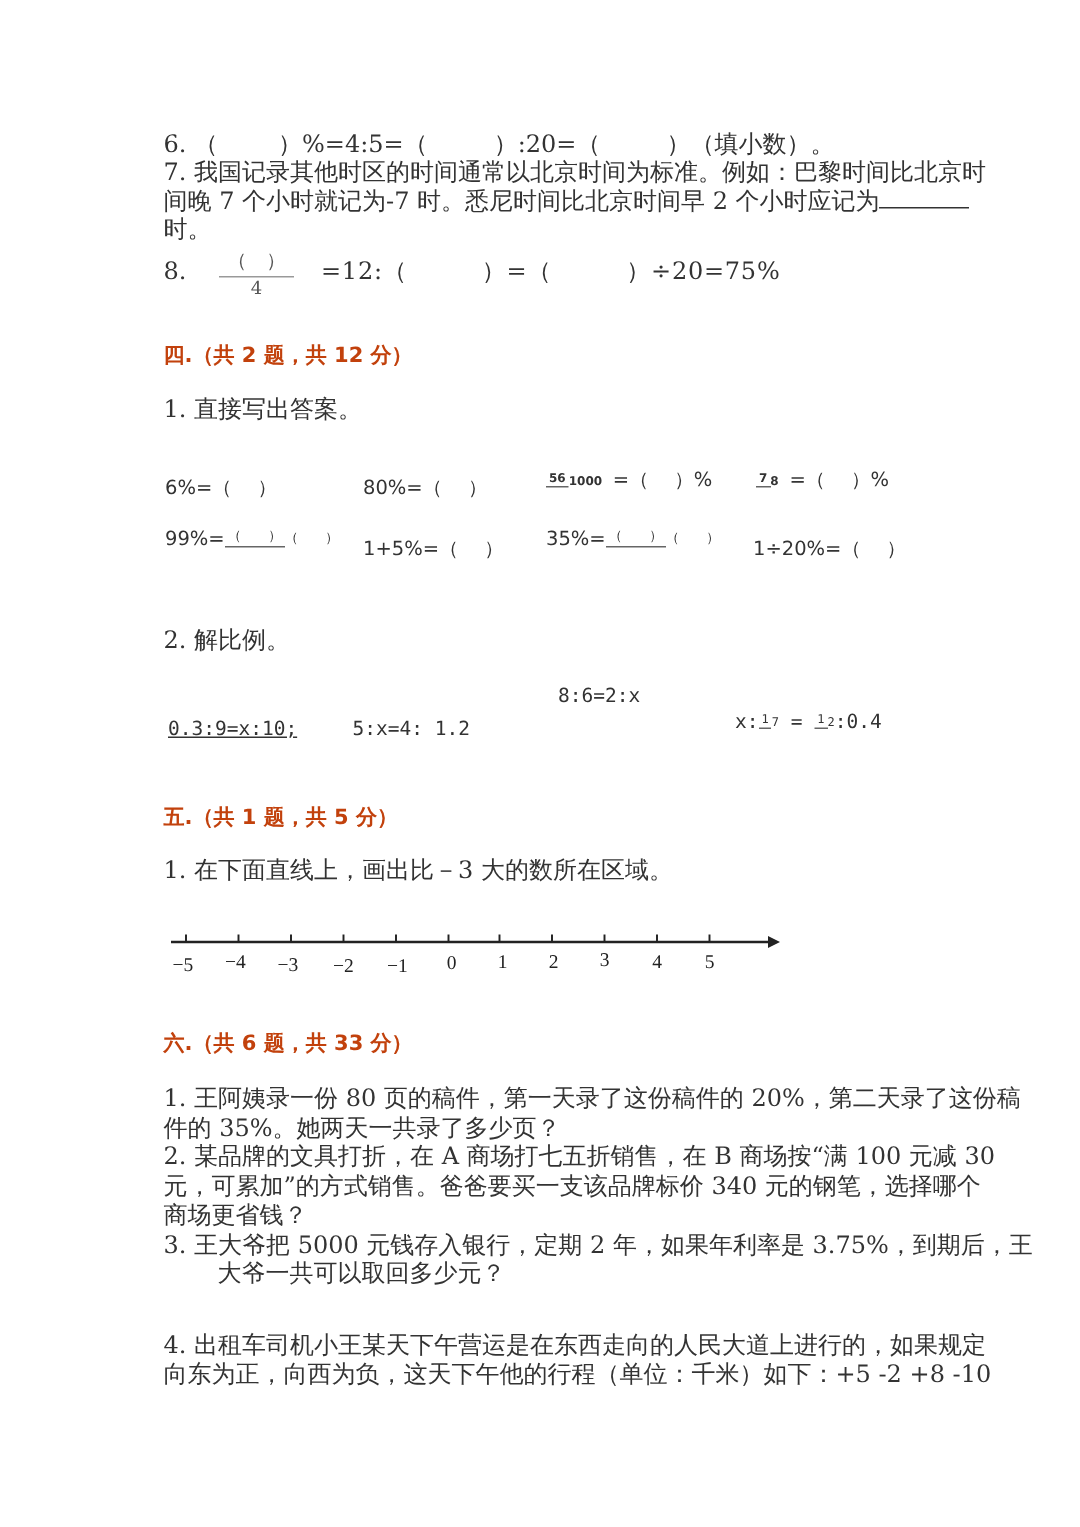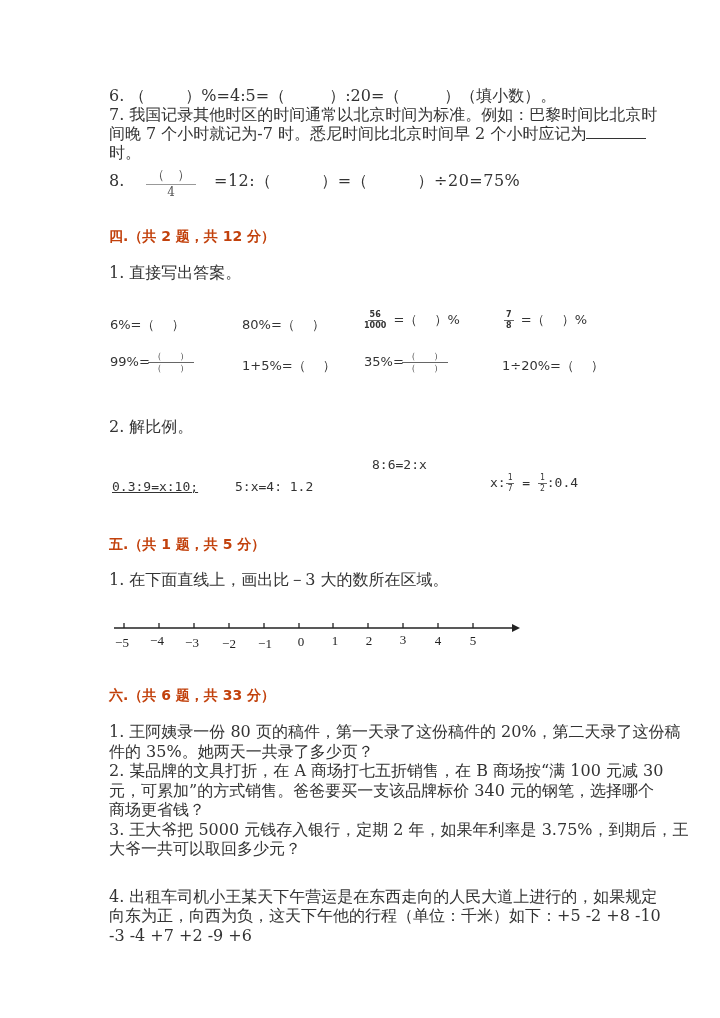--- a/index.html
+++ b/index.html
@@ -3,21 +3,21 @@
 <meta charset="utf-8">
 <style>
   html, body { margin: 0; padding: 0; background: #ffffff; }
   body { width: 720px; height: 1018px; position: relative; overflow: hidden;
          font-family: "DejaVu Serif", "Liberation Serif", serif; color: #333; }
   .abs { position: absolute; white-space: nowrap; }
   .line { font-size: 16px; line-height: 18px; color: #333; }
   .heading { font-size: 14px; font-weight: bold; color: #c2410c; font-family: "DejaVu Sans", "Liberation Sans", sans-serif; }
   .calc { font-size: 13px; color: #333; font-family: "DejaVu Sans", "Liberation Sans", sans-serif; }
   .mono { font-size: 13px; color: #333; font-family: "DejaVu Sans Mono", "Liberation Mono", monospace; }
-  .frac { display: inline-flex; flex-direction: column; align-items: center; vertical-align: middle; line-height: 1; }
+  .frac { display: inline-flex; flex-direction: row; align-items: center; vertical-align: middle; line-height: 1; }
   .frac .num { border-bottom: 1px solid #666; padding: 0 2px 1px; }
   .frac .den { padding-top: 1px; }
   .small-frac { font-size: 8px; font-weight: bold; font-family: "DejaVu Sans", sans-serif; }
   .paren-frac { font-size: 9px; }
   .tiny-frac { font-size: 8px; }
   .blank { display: inline-block; border-bottom: 1px solid #333; width: 52px; height: 12px; }
   .numline-label { position: absolute; font-size: 13px; font-family: "Liberation Serif", "DejaVu Serif", serif; color: #222; transform: translateX(-50%); }
 </style>
 </head>
 <body>
@@ -129,17 +129,16 @@
 </div>
 
 <div class="abs heading" style="left:109px;top:687px;">六.（共 6 题，共 33 分）</div>
 <div class="abs" style="left:109px;top:722px;">
   <div class="line" style="line-height:19.5px;">1. 王阿姨录一份 80 页的稿件，第一天录了这份稿件的 20%，第二天录了这份稿</div>
   <div class="line" style="line-height:19.5px;">件的 35%。她两天一共录了多少页？</div>
   <div class="line" style="line-height:19.5px;">2. 某品牌的文具打折，在 A 商场打七五折销售，在 B 商场按“满 100 元减 30</div>
   <div class="line" style="line-height:19.5px;">元，可累加”的方式销售。爸爸要买一支该品牌标价 340 元的钢笔，选择哪个</div>
   <div class="line" style="line-height:19.5px;">商场更省钱？</div>
   <div class="line" style="line-height:19.5px;">3. 王大爷把 5000 元钱存入银行，定期 2 年，如果年利率是 3.75%，到期后，王</div>
-  <div class="line" style="line-height:19.5px;">大爷一共可以取回多少元？</div>
+  <div class="line" style="line-height:19.5px;margin-left:36px;">大爷一共可以取回多少元？</div>
   <div class="line" style="line-height:19.5px;margin-top:28px;">4. 出租车司机小王某天下午营运是在东西走向的人民大道上进行的，如果规定</div>
   <div class="line" style="line-height:19.5px;">向东为正，向西为负，这天下午他的行程（单位：千米）如下：+5 -2 +8 -10</div>
-  <div class="line" style="line-height:19.5px;">-3 -4 +7 +2 -9 +6</div>
 </div>
 
 </body></html>

